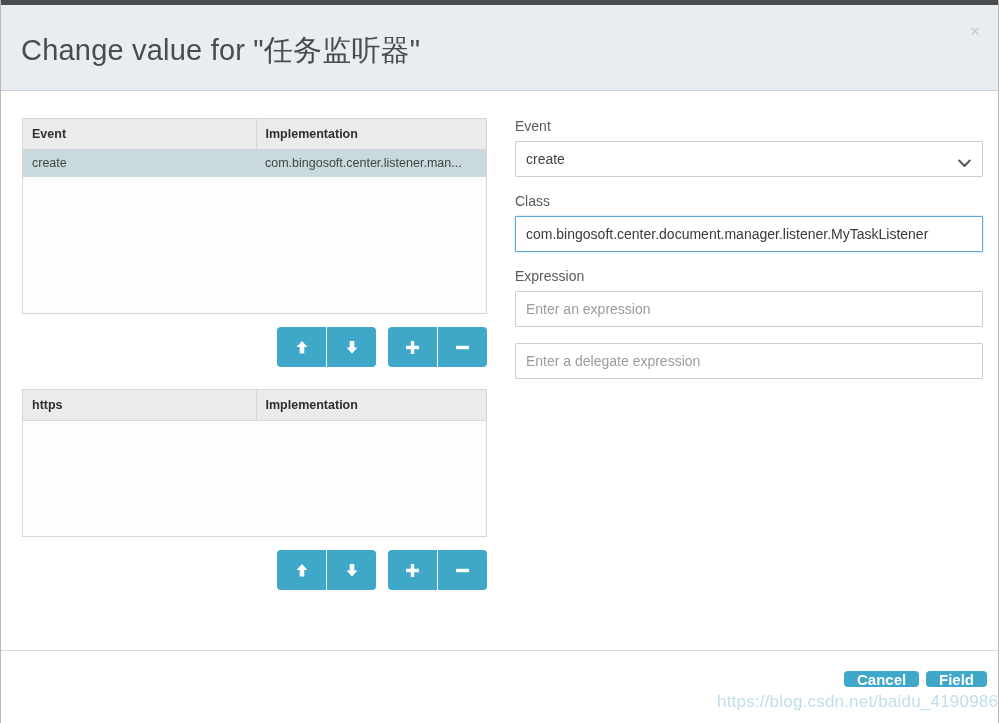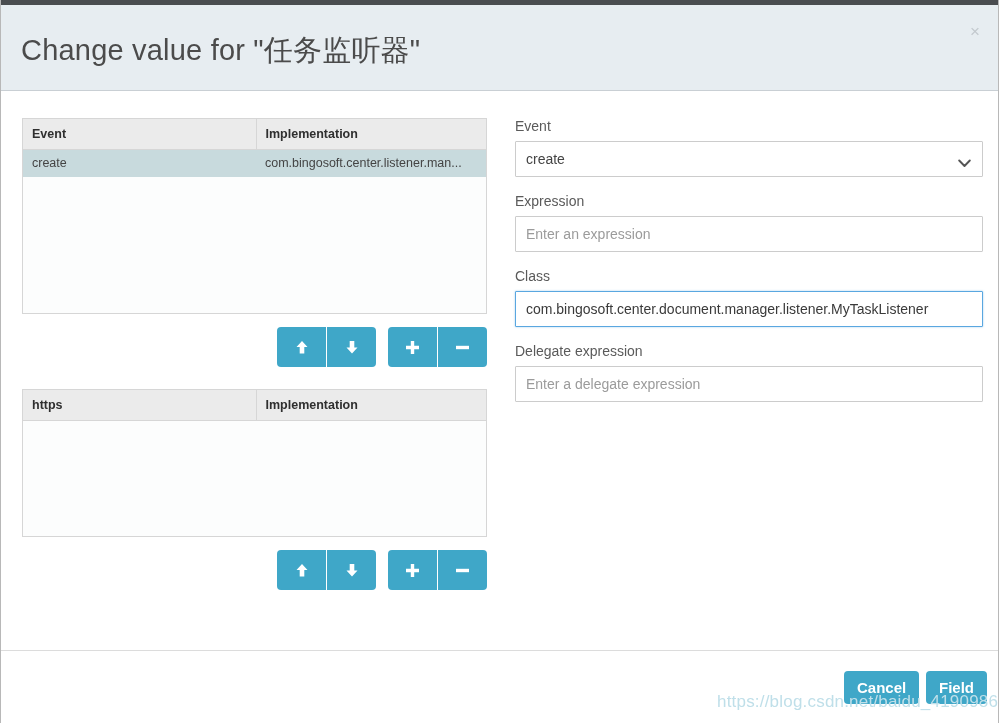--- a/index.html
+++ b/index.html
@@ -196,21 +196,21 @@
   .modal-footer {
     position: absolute;
     left: 0; top: 650px;
     width: 999px; height: 73px;
     background: #ffffff;
     border-top: 1px solid #dcdcdc;
   }
   .footer-btn {
     position: absolute;
     top: 20px;
-    height: 33px;
+    height: 16px;
     background: #3fa7c8;
     border: 0;
     border-radius: 4px;
     color: #ffffff;
     font-size: 15px;
     font-weight: bold;
     cursor: pointer;
     font-family: "Liberation Sans", sans-serif;
     padding: 0 13px;
   }
@@ -352,31 +352,30 @@
           <select class="sel-input" id="event-select"><option value="create">create</option></select>
           <span class="chevron">
             <svg width="13" height="9" viewBox="0 0 13 9" aria-hidden="true">
               <path d="M1.2 1.5 L6.5 7 L11.8 1.5" stroke="#555" stroke-width="1.9" fill="none" stroke-linecap="round" stroke-linejoin="round"></path>
             </svg>
           </span>
         </div>
       </div>
 
       <div class="field-group">
+        <label class="field-label">Class</label>
+        <input class="txt-input focused" type="text" id="class-input" value="com.bingosoft.center.document.manager.listener.MyTaskListener" style="">
+      </div>
+
+      <div class="field-group">
         <label class="field-label">Expression</label>
         <input class="txt-input" type="text" placeholder="Enter an expression" style="">
       </div>
 
       <div class="field-group">
-        <label class="field-label">Class</label>
-        <input class="txt-input focused" type="text" id="class-input" value="com.bingosoft.center.document.manager.listener.MyTaskListener" style="">
-      </div>
-
-      <div class="field-group">
-        <label class="field-label">Delegate expression</label>
         <input class="txt-input" type="text" placeholder="Enter a delegate expression" style="">
       </div>
 
 
     </div>
 
   </div>
 
   <div class="modal-footer">
     <button class="footer-btn" id="cancel-btn">Cancel</button>

